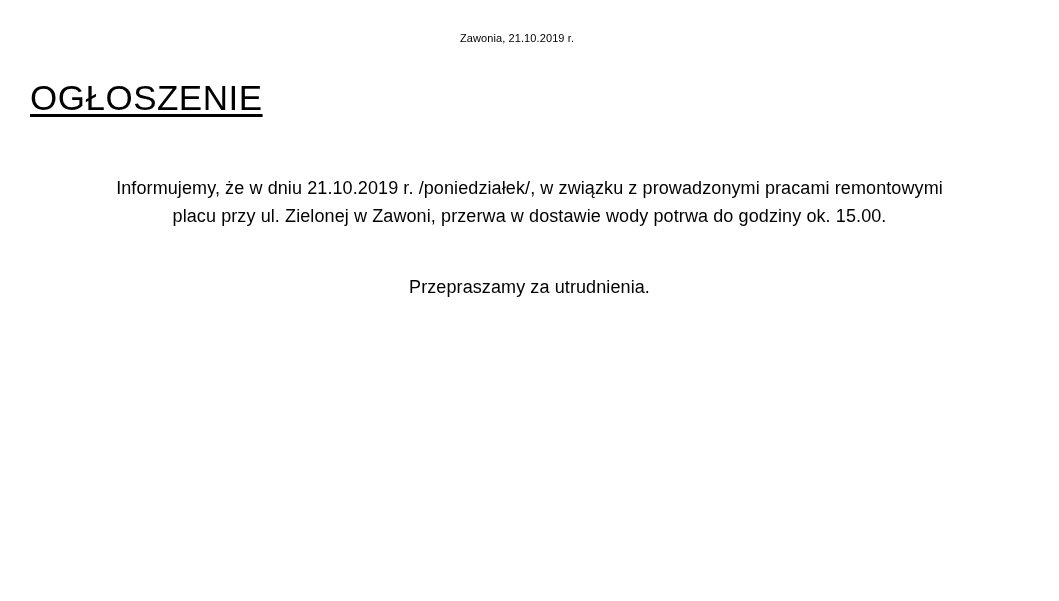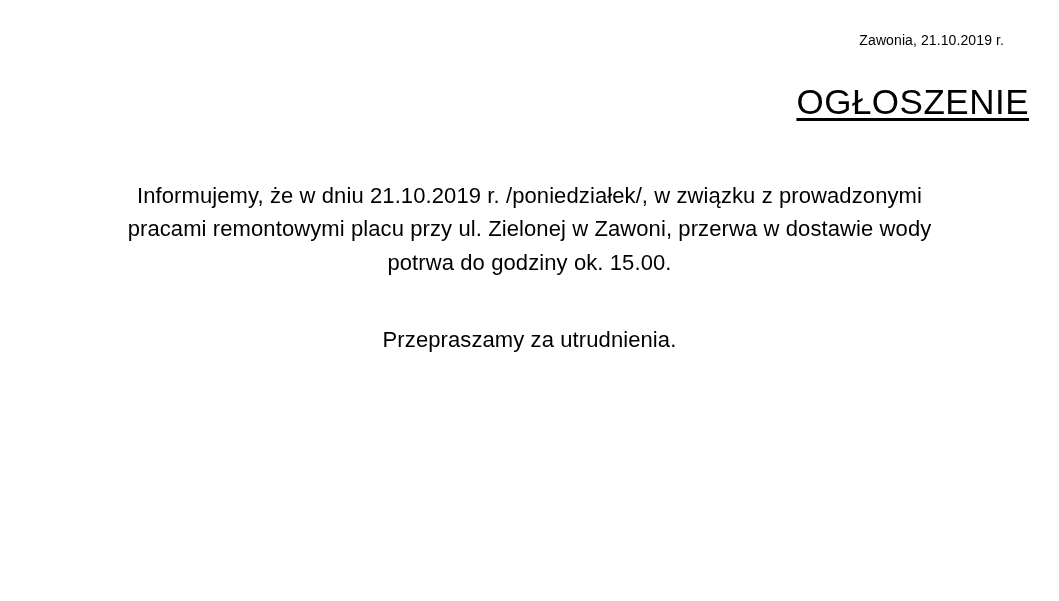--- a/index.html
+++ b/index.html
@@ -15,29 +15,29 @@
     overflow: hidden;
   }
   .page {
     position: relative;
     width: 1059px;
     height: 601px;
     box-sizing: border-box;
     padding: 0 30px;
   }
   .dateline {
-    text-align: right;
-    font-size: 14px;
+    text-align: center;
+    font-size: 11px;
     line-height: 1.2;
     padding-top: 32px;
     padding-right: 25px;
     letter-spacing: 0.1px;
   }
   .title {
-    text-align: right;
+    text-align: left;
     font-size: 35px;
     line-height: 1.2;
     margin-top: 32px;
     letter-spacing: 0.5px;
     font-weight: normal;
   }
   .title span {
     text-decoration: underline;
     text-underline-offset: 4px;
   }
@@ -51,21 +51,21 @@
   .subtitle span {
     text-decoration: underline;
     text-underline-offset: 3px;
   }
   .body-block {
     margin: 0 auto;
     max-width: 950px;
   }
   .para {
     text-align: center;
-    font-size: 22px;
+    font-size: 18px;
     line-height: 1.52;
     letter-spacing: 0.1px;
   }
   .para-main {
     margin-top: 56px;
     padding: 0 40px;
   }
   .para-towns {
     margin-top: 26px;
     padding: 0 30px;

